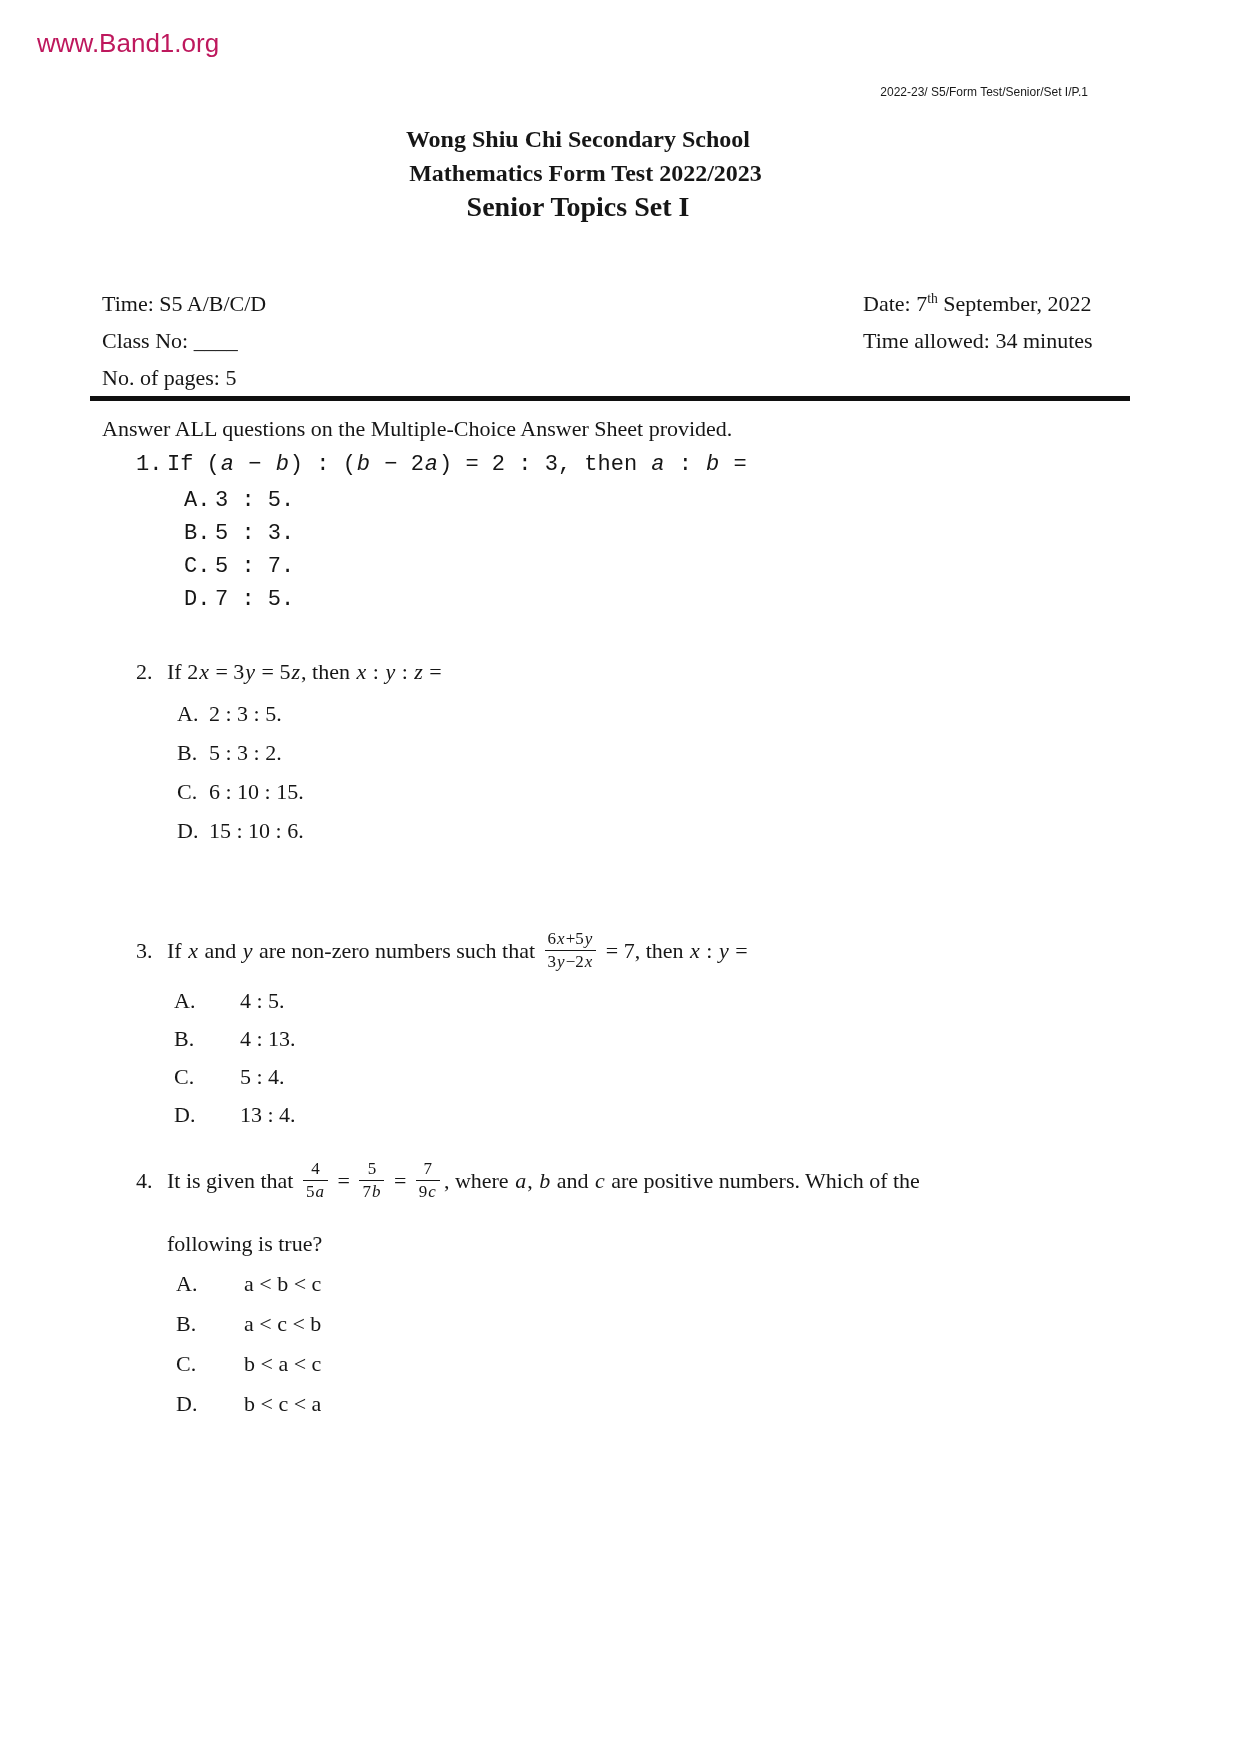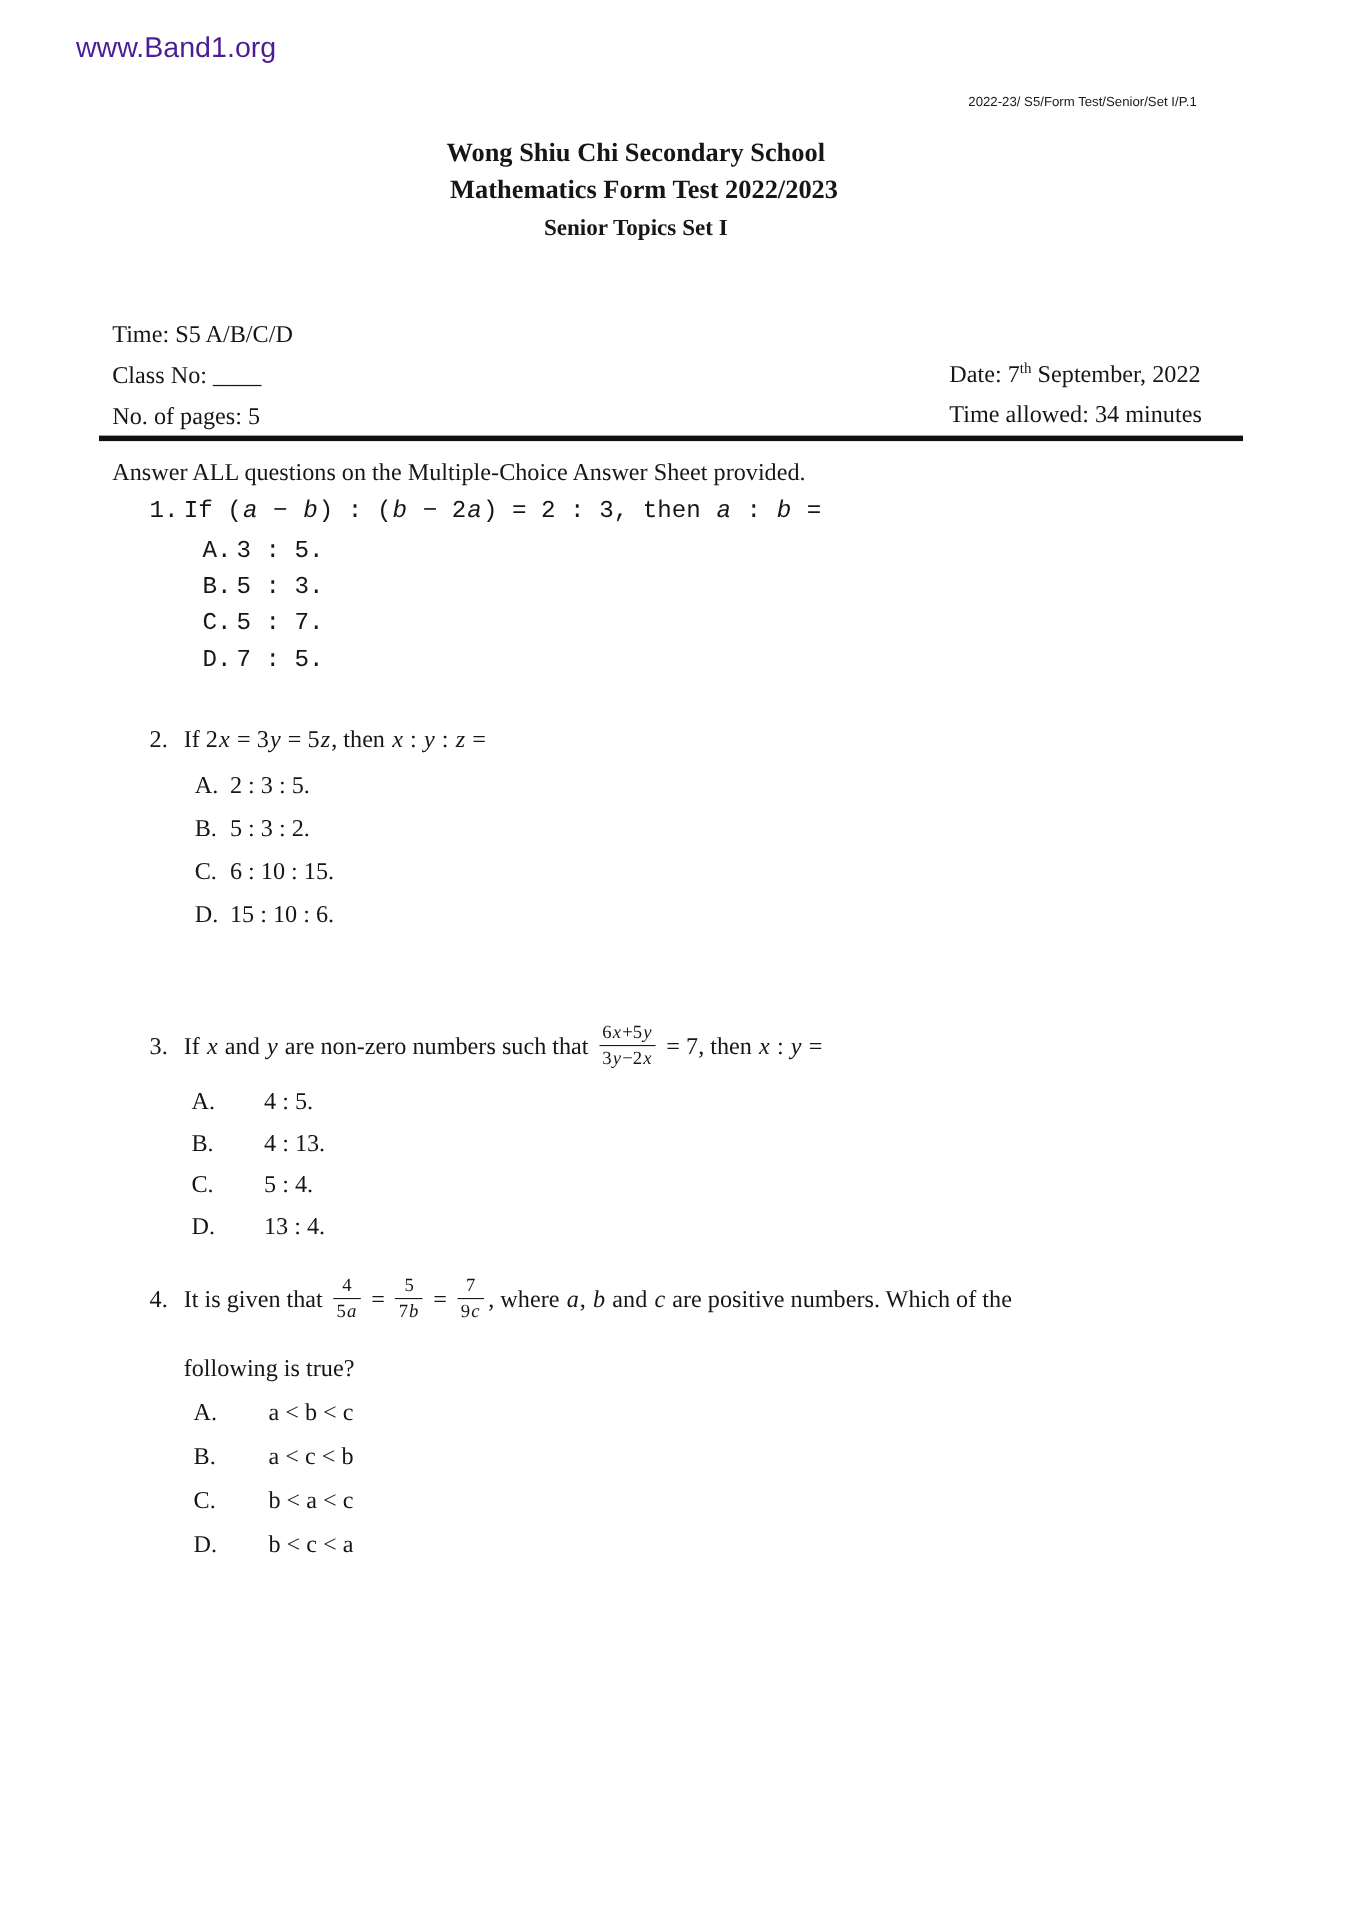--- a/index.html
+++ b/index.html
@@ -10,39 +10,39 @@
     font-family:"Liberation Serif", serif;
     position:relative;
     overflow:hidden;
   }
   .page{position:absolute;inset:0;}
 
   
   .site-link{
     position:absolute;left:37px;top:29px;
     font-family:"Liberation Sans", sans-serif;
-    font-size:26px;line-height:28px;color:#4c1d95;margin-left:32px;
+    font-size:26px;line-height:28px;color:#be185d;
   }
   .doc-ref{
     position:absolute;top:80px;right:152px;
     font-family:"Liberation Sans", sans-serif;
     font-size:12px;line-height:24px;color:#1a1a1a;
   }
   .title-block{
     position:absolute;left:0;top:122px;width:1156px;
     text-align:center;
   }
   .title-school{font-size:24px;font-weight:bold;line-height:34px;}
   .title-test{font-size:24px;font-weight:bold;line-height:34px;padding-left:15px;}
-  .title-set{font-size:21px;font-weight:bold;line-height:34px;}
+  .title-set{font-size:28px;font-weight:bold;line-height:34px;}
 
   
   .info-block{position:absolute;left:102px;top:285px;right:110px;}
   .info-row{position:relative;height:37px;font-size:22px;line-height:37px;}
-  .info-right{position:absolute;left:761px;top:0;white-space:nowrap;margin-top:36px;}
+  .info-right{position:absolute;left:761px;top:0;white-space:nowrap;}
   sup{font-size:0.62em;line-height:0;vertical-align:super;}
 
   
   .rule{
     position:absolute;left:90px;top:396px;width:1040px;height:5px;
     background:#101010;
   }
 
   
   .instruction{

